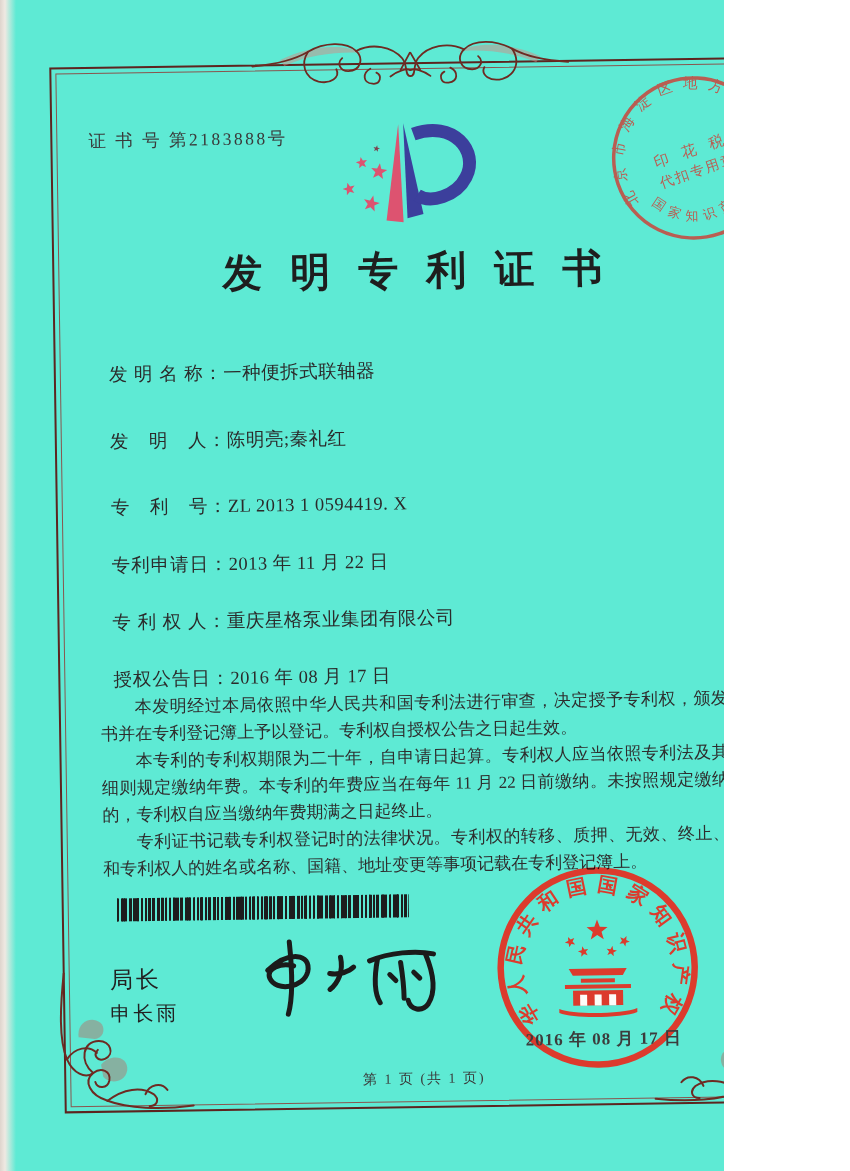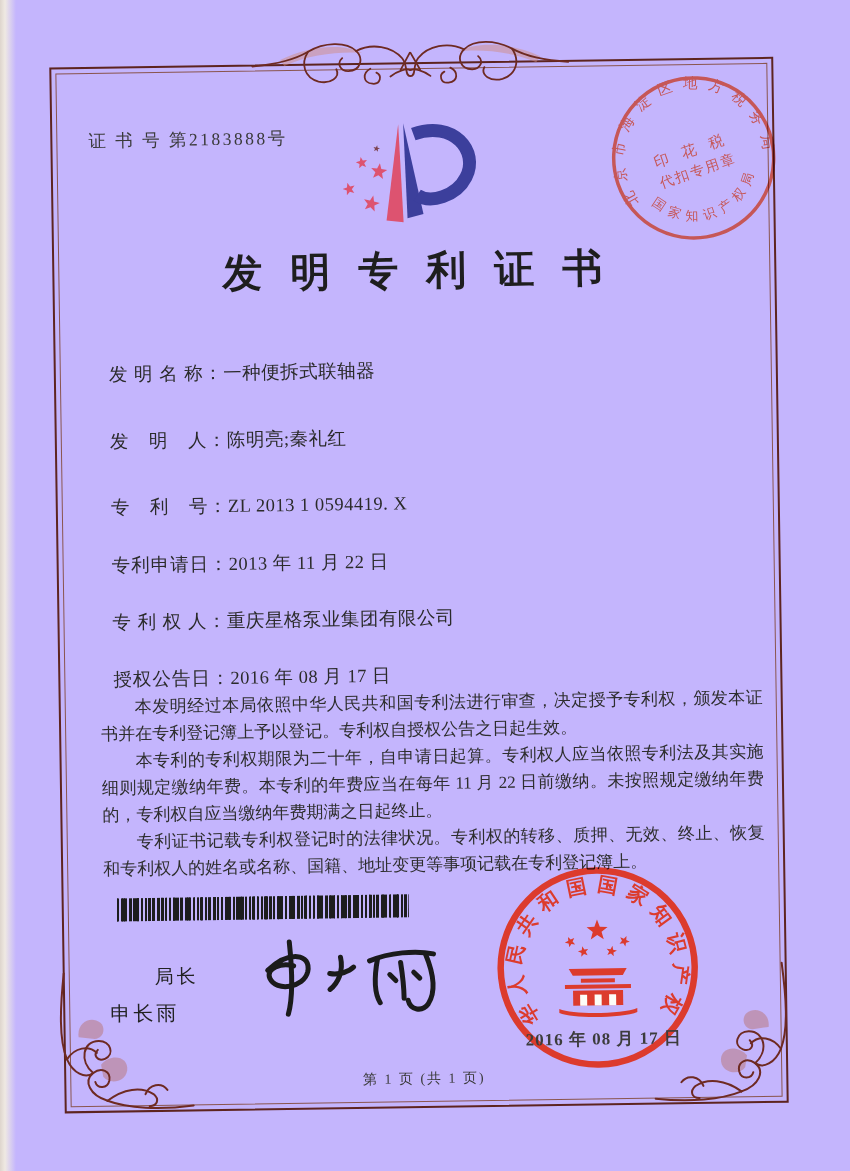--- a/index.html
+++ b/index.html
@@ -1,17 +1,17 @@
 <!DOCTYPE html>
 <html style="--border: #5d241f; --seal_red: #dc3b2d; --stamp_red: #c64a40; --logo_blue: #3c3f9c; --logo_red: #dd5370; --text: #2b2b2b;"><head>
 <meta charset="utf-8">
 <style>
   html,body{margin:0;padding:0;background:#ffffff;}
-  #canvas{position:relative;width:850px;height:1171px;overflow:hidden;
-          background:#c4b5fd;font-family:"Liberation Serif","DejaVu Serif",serif;color:#2b2b2b;}
+  #canvas{position:relative;width:724px;height:1171px;overflow:hidden;
+          background:#5eead4;font-family:"Liberation Serif","DejaVu Serif",serif;color:#2b2b2b;}
   #scan-edge{position:absolute;left:0;top:0;width:16px;height:100%;
              background:linear-gradient(90deg,#ded5cd 0,#efe9e2 5px,rgba(255,255,255,0) 16px);}
   #cert{position:absolute;left:0;top:0;width:850px;height:1171px;
         transform:rotate(-0.85deg);transform-origin:50% 50%;}
   
   .frame-outer{position:absolute;left:57px;top:62px;width:720px;height:1042px;
                border:2.5px solid var(--border,#5d241f);}
   .frame-inner{position:absolute;left:4px;top:4px;right:4px;bottom:4px;
                border:1px solid #8a554e;}
   .ornament{position:absolute;}
@@ -32,22 +32,22 @@
   #body-text{position:absolute;left:99px;top:689px;width:662px;font-size:17px;
              line-height:27px;text-align:justify;color:#2e2e2e;}
   #body-text p{margin:0;text-indent:2em;}
   
   #barcode{position:absolute;left:112px;top:894px;width:292px;height:23px;
     background:
       repeating-linear-gradient(90deg,#1d1d1d 0px,#1d1d1d 2px,transparent 2px,transparent 4px),
       repeating-linear-gradient(90deg,#1d1d1d 0px,#1d1d1d 1px,transparent 1px,transparent 7px),
       repeating-linear-gradient(90deg,transparent 0px,transparent 5px,#1d1d1d 5px,#1d1d1d 8px,transparent 8px,transparent 13px);}
   
-  #signer-title{position:absolute;left:104px;top:960px;font-size:19px;letter-spacing:3px;
-                font-family:Liberation Sans, sans-serif;color:#222;margin-left:45px;}
+  #signer-title{position:absolute;left:104px;top:960px;font-size:23px;letter-spacing:3px;
+                font-family:Liberation Sans, sans-serif;color:#222;}
   #signer-name{position:absolute;left:104px;top:996px;font-size:20px;letter-spacing:3px;
                font-family:"Liberation Sans","DejaVu Sans",sans-serif;color:#222;}
   #signature-svg{position:absolute;left:232px;top:926px;}
   
   #seal{position:absolute;left:487px;top:865px;mix-blend-mode:multiply;}
   #seal-date{position:absolute;left:507px;top:1030px;width:180px;text-align:center;
              font-size:17px;letter-spacing:1px;color:#3c3c3c;font-weight:600;}
   
   #footer{position:absolute;left:57px;top:1070px;width:720px;text-align:center;
           font-size:14px;letter-spacing:2px;color:#3a3a3a;}

